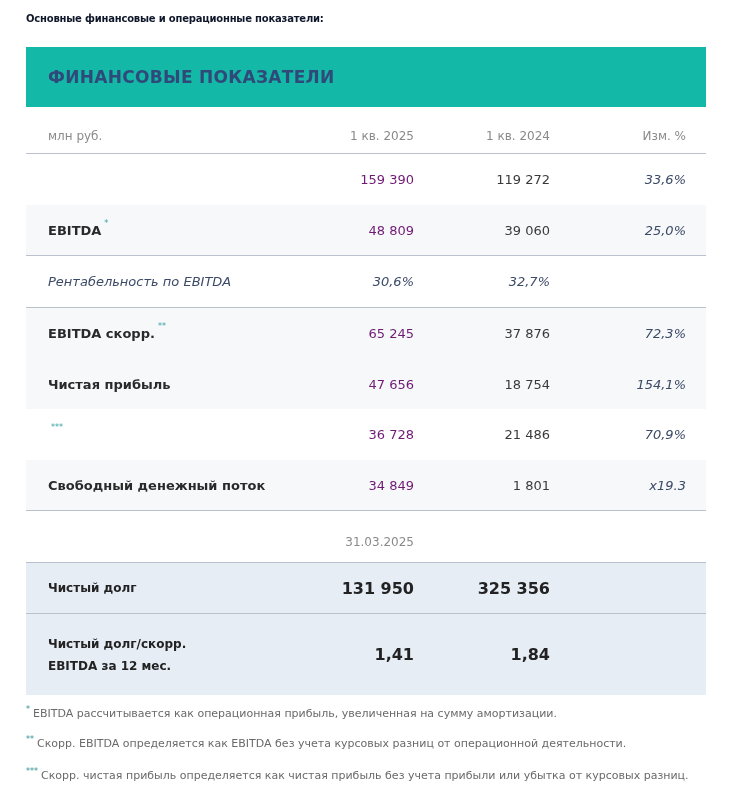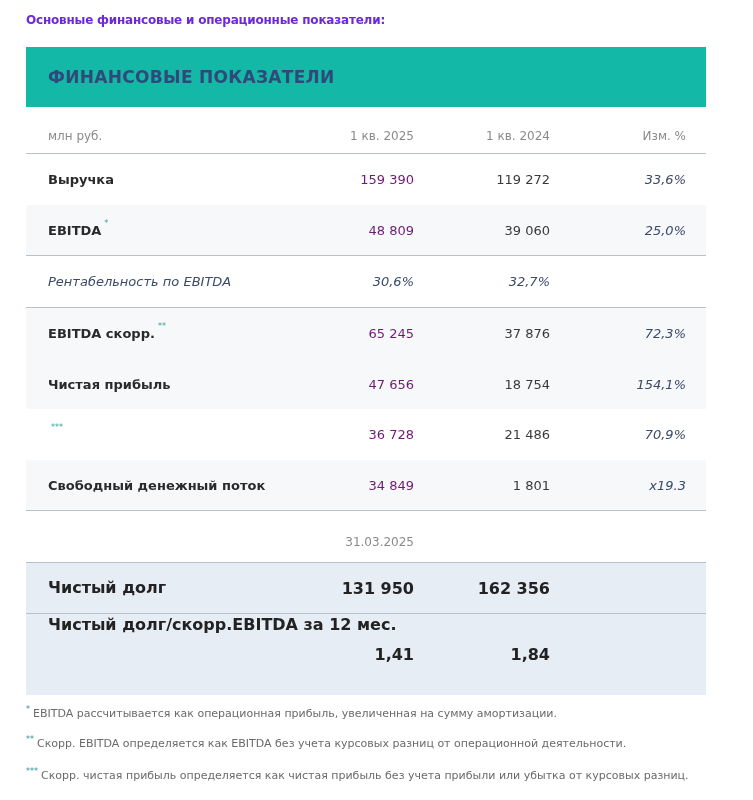--- a/index.html
+++ b/index.html
@@ -1,33 +1,33 @@
 <!DOCTYPE html>
 <html><head>
 <meta charset="utf-8">
 <style>
   html, body { margin:0; padding:0; background:#ffffff; }
   body { width:753px; height:800px; position:relative; overflow:hidden;
          font-family:"DejaVu Sans", sans-serif; color:#2b2b2b; }
-  .intro { position:absolute; left:26px; top:13px; font-size:12px; font-weight:bold; color:#6d28d9; letter-spacing:-0.2px; }
+  .intro { position:absolute; left:26px; top:13px; font-size:10px; font-weight:bold; color:#0f172a; letter-spacing:-0.2px; }
   .band { position:absolute; left:26px; top:47px; width:680px; height:60px; background:#14b8a6; }
   .band-title { position:absolute; left:22px; top:20px; font-size:17px; font-weight:bold; color:#2f4a7a; letter-spacing:0.3px; }
   .row { position:absolute; left:26px; width:680px; }
   .row.light { background:#f6f8fa; }
   .row.blue { background:#e6edf5; }
   .cell { position:absolute; top:0; height:100%; display:flex; align-items:center; font-size:13px; }
   .c-label { left:22px; font-weight:bold; color:#2a2a2a; }
   .c-v1 { right:292px; justify-content:flex-end; color:#701a75; }
   .c-v2 { right:156px; justify-content:flex-end; color:#3a3a3a; }
   .c-chg { right:20px; justify-content:flex-end; font-style:italic; color:#3b4a66; }
   .hdr .cell { color:#8a8a8a; font-size:12px; font-weight:normal; }
   .italic-row .c-label { font-weight:normal; font-style:italic; color:#3b4a66; }
   .italic-row .c-v1, .italic-row .c-v2 { font-style:italic; color:#3b4a66; }
   .big .cell { font-size:16px; font-weight:bold; color:#222; }
-  .big .c-label { font-size:16px; line-height:22px; }
+  .big .c-label { font-size:12px; line-height:22px; }
   sup.star { color:#3aa0a0; font-size:8px; font-weight:normal; margin-left:3px; position:relative; top:-7px; }
   .divider { position:absolute; left:26px; width:680px; height:1px; background:#b9c2cc; }
   .foot { position:absolute; left:26px; font-size:11px; color:#6a6a6a; }
   .foot sup { color:#2f8f8f; font-size:8px; margin-right:3px; }
 </style>
 </head>
 <body>
 
 <div class="intro">Основные финансовые и операционные показатели:</div>
 
@@ -37,21 +37,20 @@
 
 <div class="row hdr" style="top:118px;height:36px;">
   <div class="cell c-label">млн руб.</div>
   <div class="cell c-v1">1 кв. 2025</div>
   <div class="cell c-v2">1 кв. 2024</div>
   <div class="cell c-chg" style="font-style:normal;">Изм. %</div>
 </div>
 <div class="divider" style="top:153px;"></div>
 
 <div class="row" style="top:154px;height:51px;">
-  <div class="cell c-label">Выручка</div>
   <div class="cell c-v1">159 390</div>
   <div class="cell c-v2">119 272</div>
   <div class="cell c-chg">33,6%</div>
 </div>
 
 <div class="row light" style="top:205px;height:50px;">
   <div class="cell c-label">
       <span>EBITDA</span>
       <sup class="star">*</sup>
     </div>
@@ -104,26 +103,26 @@
 <div class="divider" style="top:510px;"></div>
 
 <div class="row hdr" style="top:522px;height:40px;">
   <div class="cell c-v1">31.03.2025</div>
 </div>
 <div class="divider" style="top:562px;"></div>
 
 <div class="row blue big" style="top:563px;height:50px;">
   <div class="cell c-label">Чистый долг</div>
   <div class="cell c-v1">131 950</div>
-  <div class="cell c-v2">162 356</div>
+  <div class="cell c-v2">325 356</div>
 </div>
 <div class="divider" style="top:613px;"></div>
 
 <div class="row blue big" style="top:614px;height:81px;">
-  <div class="cell c-label" style="flex-direction:row;align-items:flex-start;justify-content:center;">
+  <div class="cell c-label" style="flex-direction:column;align-items:flex-start;justify-content:center;">
     <span>Чистый долг/скорр.</span>
     <span>EBITDA за 12 мес.</span>
   </div>
   <div class="cell c-v1">1,41</div>
   <div class="cell c-v2">1,84</div>
 </div>
 
 <div class="foot" style="top:705px;"><sup>*</sup><span>EBITDA рассчитывается как операционная прибыль, увеличенная на сумму амортизации.</span></div>
 <div class="foot" style="top:735px;"><sup>**</sup><span>Скорр. EBITDA определяется как EBITDA без учета курсовых разниц от операционной деятельности.</span></div>
 <div class="foot" style="top:767px;"><sup>***</sup><span>Скорр. чистая прибыль определяется как чистая прибыль без учета прибыли или убытка от курсовых разниц.</span></div>

